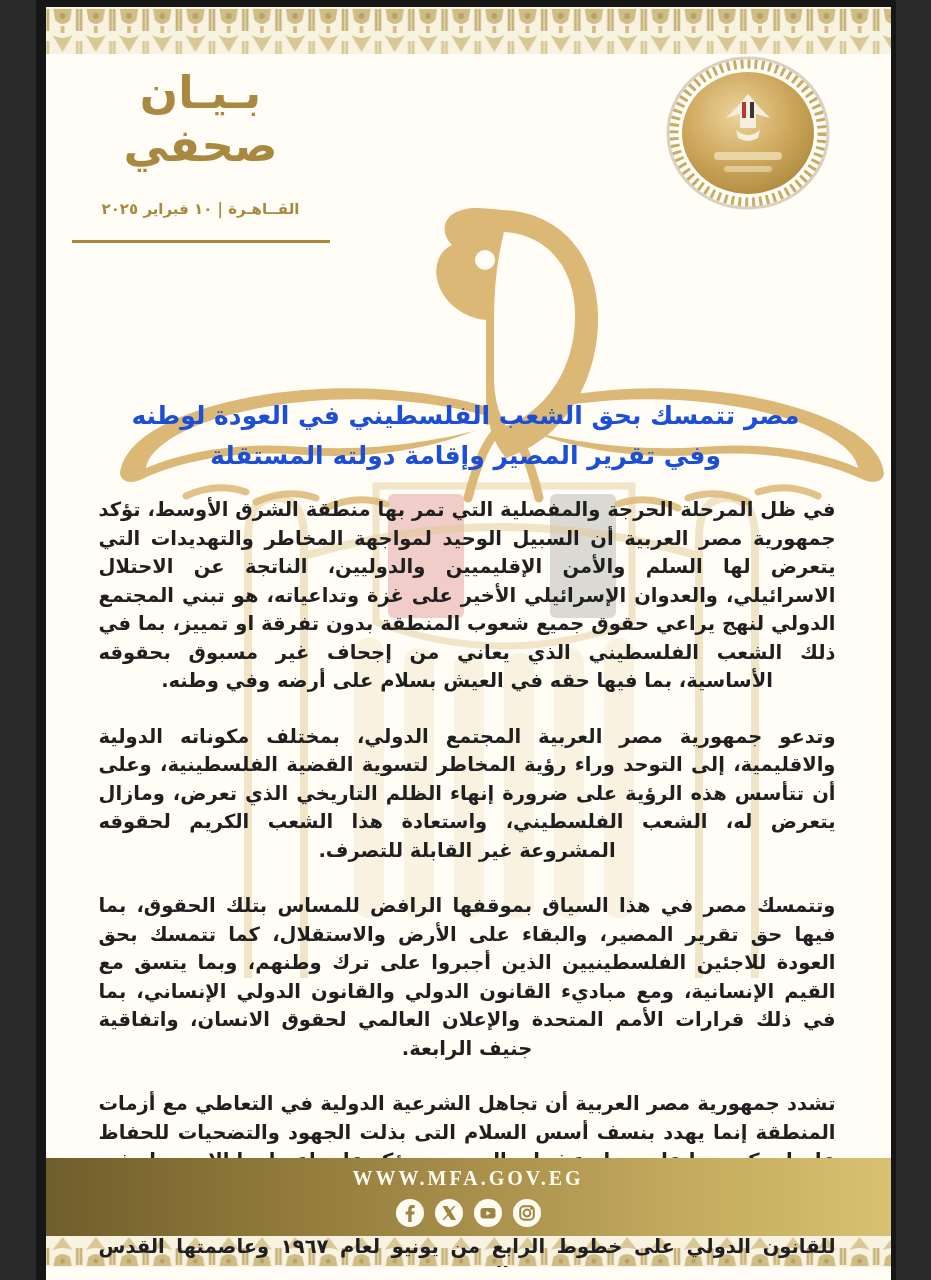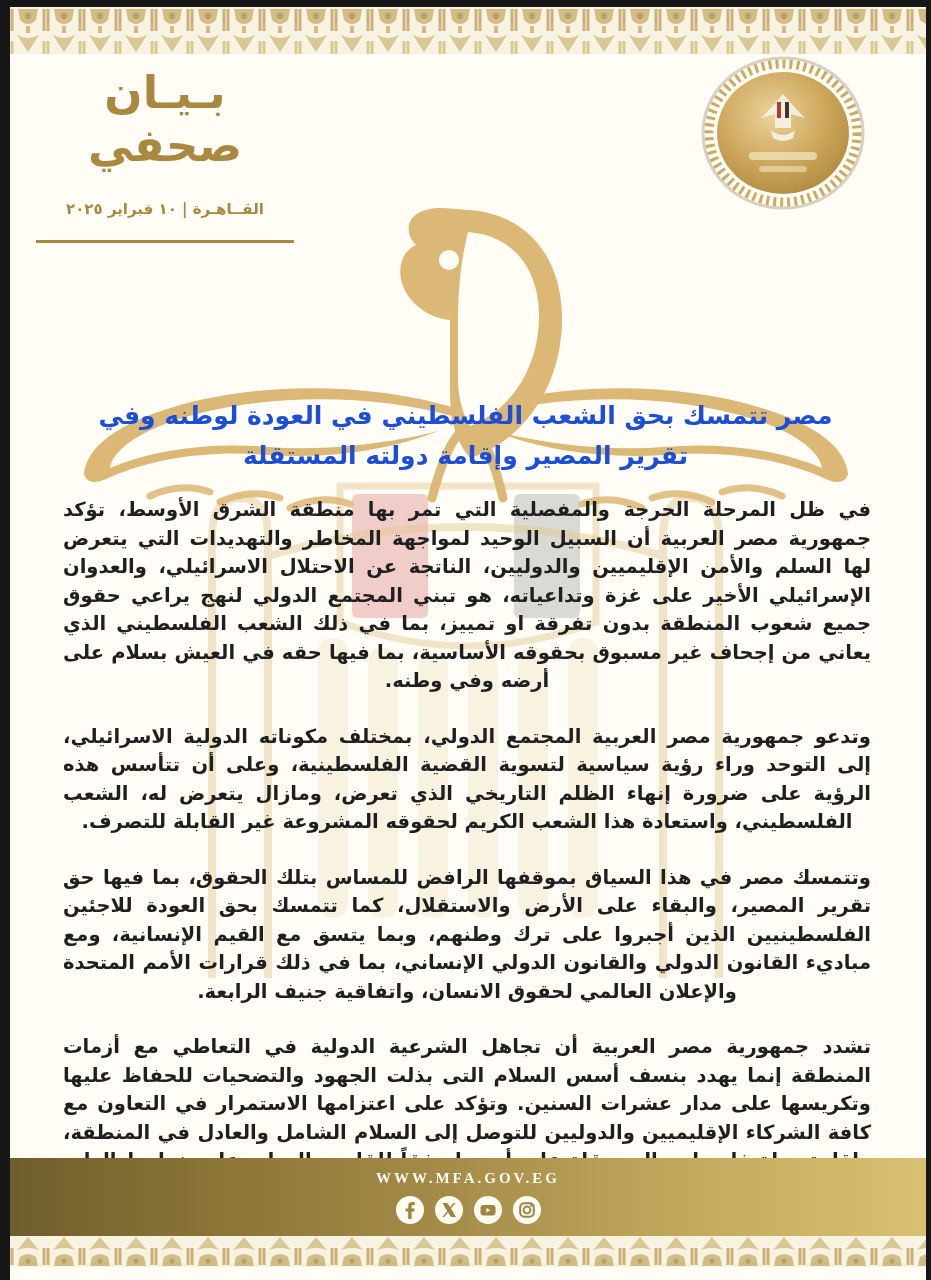--- a/index.html
+++ b/index.html
@@ -1,19 +1,19 @@
 <!DOCTYPE html>
 <html lang="ar"><head>
 <meta charset="utf-8">
 <style>
   * { margin:0; padding:0; box-sizing:border-box; }
   html,body { background:#2a2a2a; }
   #page {
     position:relative;
-    width:931px; height:1280px;
+    width:860px; height:1280px;
     margin:0 auto;
     background:#fffdf6;
     overflow:hidden;
     font-family:"DejaVu Sans", sans-serif;
   }
   
   .edge { position:absolute; background:#161616; z-index:9; }
   .edge-left  { left:0; top:0; width:10px; height:100%; }
   .edge-top   { left:0; top:0; width:100%; height:7px; }
   .edge-right { right:0; top:0; width:5px; height:100%; }
@@ -57,21 +57,21 @@
 
   
   .footer-band {
     position:absolute; left:10px; right:5px; top:1158px; height:78px;
     background:linear-gradient(90deg,#6f5d2d 0%,#8a7436 22%,#a58c49 48%,#c3aa5e 75%,#d8c172 100%);
     display:flex; flex-direction:column; align-items:center; justify-content:center;
     z-index:4;
   }
   .website-url {
     font-family:"Liberation Serif", serif;
-    color:#fffdf2; font-size:15px; letter-spacing:3px; font-weight:bold;
+    color:#fffdf2; font-size:20px; letter-spacing:3px; font-weight:bold;
   }
   .social-row { display:flex; gap:9px; margin-top:8px; }
   .social-icon { width:30px; height:30px; display:block; cursor:pointer; }
   .footer-gap { position:absolute; left:10px; right:5px; top:1267px; height:13px; background:#fffdf6; z-index:4; }
 </style>
 </head>
 <body>
 
 <div id="page">
 
@@ -165,21 +165,21 @@
         <circle cx="449" cy="62" r="10" fill="#fffdf6"></circle>
         <path d="M432,300 C442,262 452,241 462,233 M503,300 C494,262 485,241 474,233" stroke="#dcb877" stroke-width="9" fill="none" stroke-linecap="round"></path>
       </g>
     </svg>
   </div>
 
   <div class="headline">مصر تتمسك بحق الشعب الفلسطيني في العودة لوطنه وفي تقرير المصير وإقامة دولته المستقلة</div>
 
   <div class="body-text">
     <p>في ظل المرحلة الحرجة والمفصلية التي تمر بها منطقة الشرق الأوسط، تؤكد جمهورية مصر العربية أن السبيل الوحيد لمواجهة المخاطر والتهديدات التي يتعرض لها السلم والأمن الإقليميين والدوليين، الناتجة عن الاحتلال الاسرائيلي، والعدوان الإسرائيلي الأخير على غزة وتداعياته، هو تبني المجتمع الدولي لنهج يراعي حقوق جميع شعوب المنطقة بدون تفرقة او تمييز، بما في ذلك الشعب الفلسطيني الذي يعاني من إجحاف غير مسبوق بحقوقه الأساسية، بما فيها حقه في العيش بسلام على أرضه وفي وطنه.</p>
-    <p>وتدعو جمهورية مصر العربية المجتمع الدولي، بمختلف مكوناته الدولية الاسرائيلي، إلى التوحد وراء رؤية سياسية لتسوية القضية الفلسطينية، وعلى أن تتأسس هذه الرؤية على ضرورة إنهاء الظلم التاريخي الذي تعرض، ومازال يتعرض له، الشعب الفلسطيني، واستعادة هذا الشعب الكريم لحقوقه المشروعة غير القابلة للتصرف.</p>
+    <p>وتدعو جمهورية مصر العربية المجتمع الدولي، بمختلف مكوناته الدولية والاقليمية، إلى التوحد وراء رؤية المخاطر لتسوية القضية الفلسطينية، وعلى أن تتأسس هذه الرؤية على ضرورة إنهاء الظلم التاريخي الذي تعرض، ومازال يتعرض له، الشعب الفلسطيني، واستعادة هذا الشعب الكريم لحقوقه المشروعة غير القابلة للتصرف.</p>
     <p>وتتمسك مصر في هذا السياق بموقفها الرافض للمساس بتلك الحقوق، بما فيها حق تقرير المصير، والبقاء على الأرض والاستقلال، كما تتمسك بحق العودة للاجئين الفلسطينيين الذين أجبروا على ترك وطنهم، وبما يتسق مع القيم الإنسانية، ومع مباديء القانون الدولي والقانون الدولي الإنساني، بما في ذلك قرارات الأمم المتحدة والإعلان العالمي لحقوق الانسان، واتفاقية جنيف الرابعة.</p>
     <p>تشدد جمهورية مصر العربية أن تجاهل الشرعية الدولية في التعاطي مع أزمات المنطقة إنما يهدد بنسف أسس السلام التى بذلت الجهود والتضحيات للحفاظ عليها وتكريسها على مدار عشرات السنين. وتؤكد على اعتزامها الاستمرار في التعاون مع كافة الشركاء الإقليميين والدوليين للتوصل إلى السلام الشامل والعادل في المنطقة، وإقامة دولة فلسطين المستقلة على أرضها وفقاً للقانون الدولي على خطوط الرابع من يونيو لعام ١٩٦٧ وعاصمتها القدس الشريف.</p>
   </div>
 
   <div class="footer-band">
     <div class="website-url">WWW.MFA.GOV.EG</div>
     <div class="social-row">
       <svg class="social-icon" viewBox="0 0 30 30">
         <circle cx="15" cy="15" r="14" fill="#fffdf2"></circle>
         <path d="M16.6,24 L16.6,16.6 L19.2,16.6 L19.6,13.4 L16.6,13.4 L16.6,11.4 C16.6,10.5 17,9.9 18.2,9.9 L19.7,9.9 L19.7,7.1 C19.4,7.1 18.4,7 17.3,7 C14.9,7 13.2,8.5 13.2,11.1 L13.2,13.4 L10.6,13.4 L10.6,16.6 L13.2,16.6 L13.2,24 Z" fill="#9c8544"></path>

